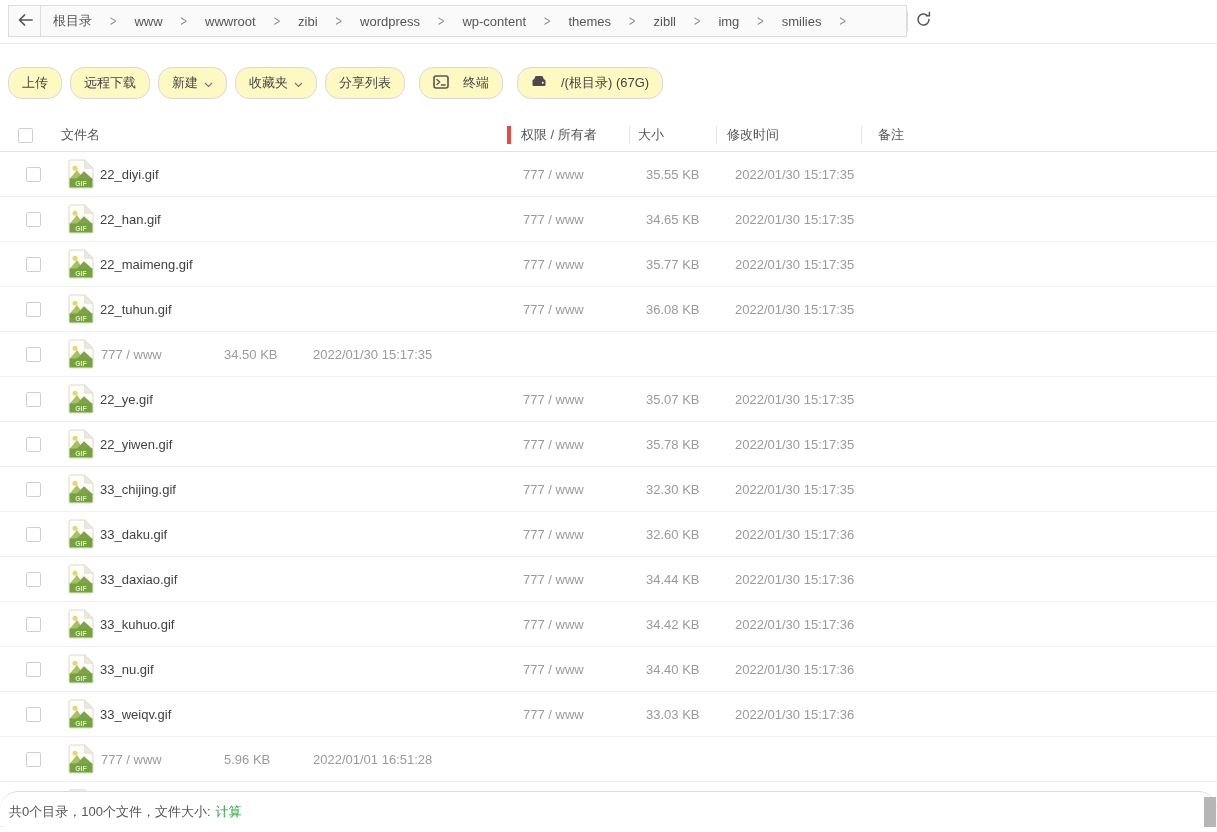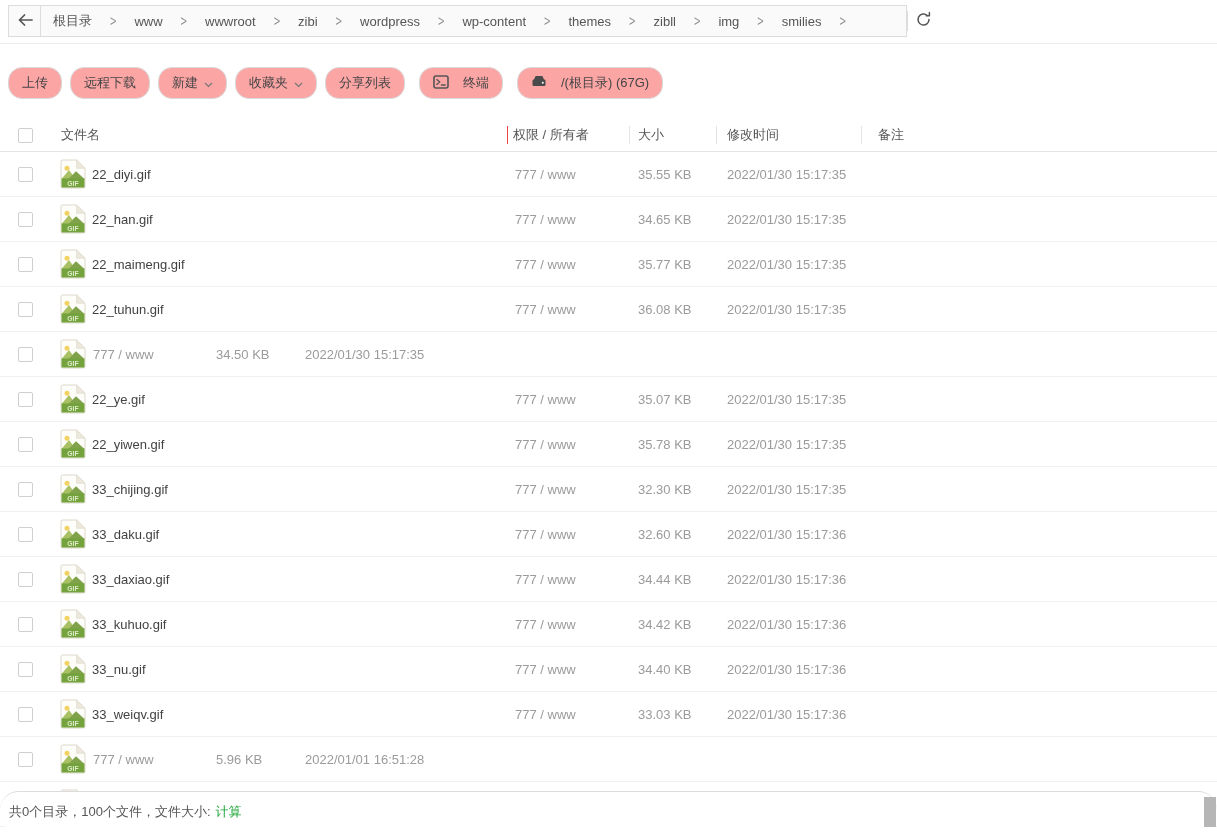--- a/index.html
+++ b/index.html
@@ -14,34 +14,34 @@
   .topbar { display:flex; align-items:center; padding:5px 8px 6px; border-bottom:1px solid #ebebeb; }
   .navbox { display:flex; align-items:stretch; width:899px; height:32px; border:1px solid #dcdcdc; background:#fafafa; }
   .back-btn { width:32px; display:flex; align-items:center; justify-content:center; border-right:1px solid #dcdcdc; cursor:pointer; background:#fafafa; }
   .crumbs { flex:1; display:flex; align-items:center; padding:0 12px; gap:18px; overflow:hidden; white-space:nowrap; }
   .crumb { color:#555; cursor:pointer; }
   .crumb-sep { color:#8a8a8a; font-size:11px; transform:scaleY(1.25); }
   .refresh-btn { width:32px; display:flex; align-items:center; justify-content:center; border-left:1px solid #dcdcdc; background:#fff; cursor:pointer; }
 
   
   .toolbar { padding:23px 8px 20px; display:flex; align-items:center; }
-  .tbtn { height:32px; padding:0 13px; border:1px solid #d9d9d9; background:#fca5a5; border-radius:14px;
+  .tbtn { height:32px; padding:0 13px; border:1px solid #d9d9d9; background:#fef9c3; border-radius:14px;
           display:inline-flex; align-items:center; gap:6px; margin-right:8px; color:#454545; font-size:13px; cursor:pointer; }
   .tbtn.spaced { margin-left:6px;gap:14px; }
 
   
   .thead { display:flex; align-items:center; height:33px; border-bottom:1px solid #e3e3e3; padding-left:18px; color:#555; }
   .hcell { display:flex; align-items:center; height:18px; }
   .h-name  { flex:0 0 474px; padding-left:28px; }
-  .h-perm  { flex:0 0 122px; padding-left:5px;  border-left:1px solid #ef4444; }
+  .h-perm  { flex:0 0 122px; padding-left:10px;  border-left:4px solid #ef4444; }
   .h-size  { flex:0 0 87px;  padding-left:8px;  border-left:1px solid #e4e4e4; }
   .h-mtime { flex:0 0 145px; padding-left:10px; border-left:1px solid #e4e4e4; }
   .h-note  { flex:1;         padding-left:16px; border-left:1px solid #e4e4e4; }
 
-  .row { display:flex; align-items:center; height:45px; border-bottom:1px solid #f1f1f1; padding-left:18px; }
+  .row { display:flex; align-items:center; height:45px; border-bottom:1px solid #f1f1f1; padding-left:26px; }
   .cb { flex:0 0 15px; width:15px; height:15px; border:1px solid #cfcfcf; border-radius:2px; background:#fff; cursor:pointer; }
   .icon-cell { flex:0 0 26px; margin-left:27px; height:30px; }
   .name-cell { flex:0 0 416px; margin-left:6px; color:#424242; cursor:pointer; overflow:hidden; white-space:nowrap; }
   .perm-cell  { flex:0 0 122px; padding-left:7px;  color:#9b9b9b; }
   .size-cell  { flex:0 0 87px;  padding-left:8px;  color:#9b9b9b; }
   .mtime-cell { flex:0 0 145px; padding-left:10px; color:#9b9b9b; }
   .note-cell  { flex:1; padding-left:16px; color:#9b9b9b; }
 
   
   .footer { position:absolute; left:0; right:0; bottom:0; height:41px; background:#fff;

